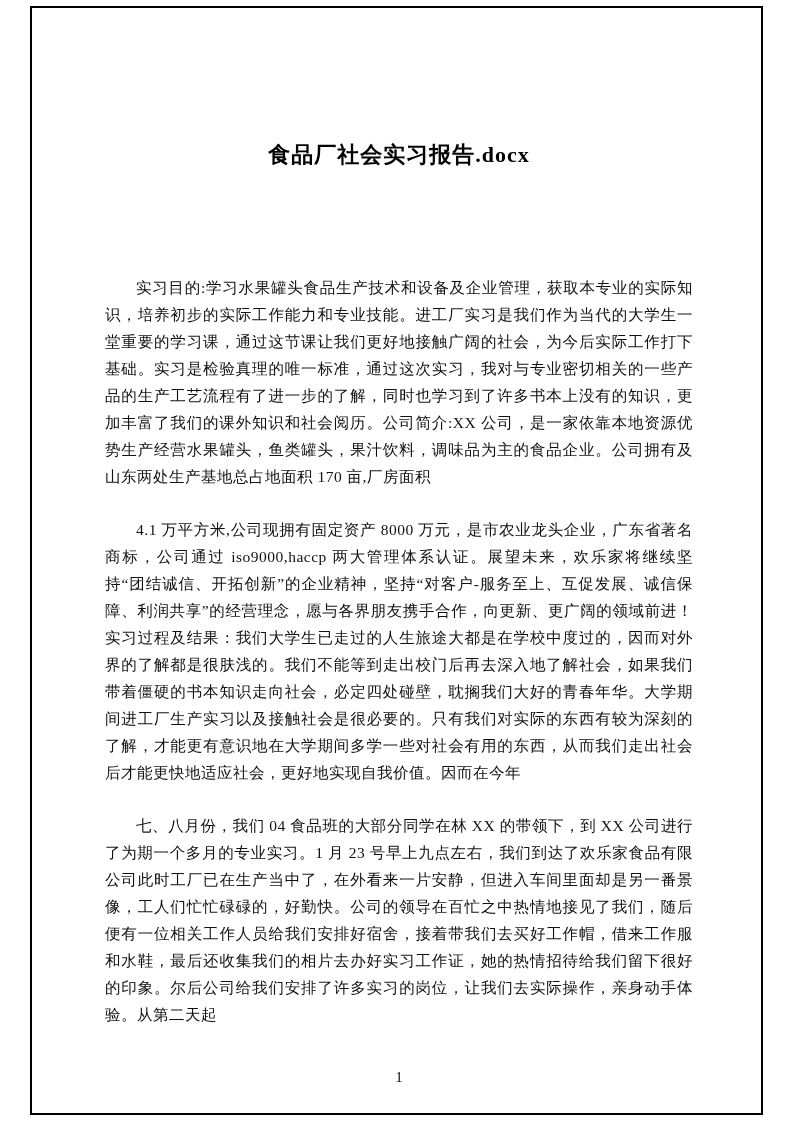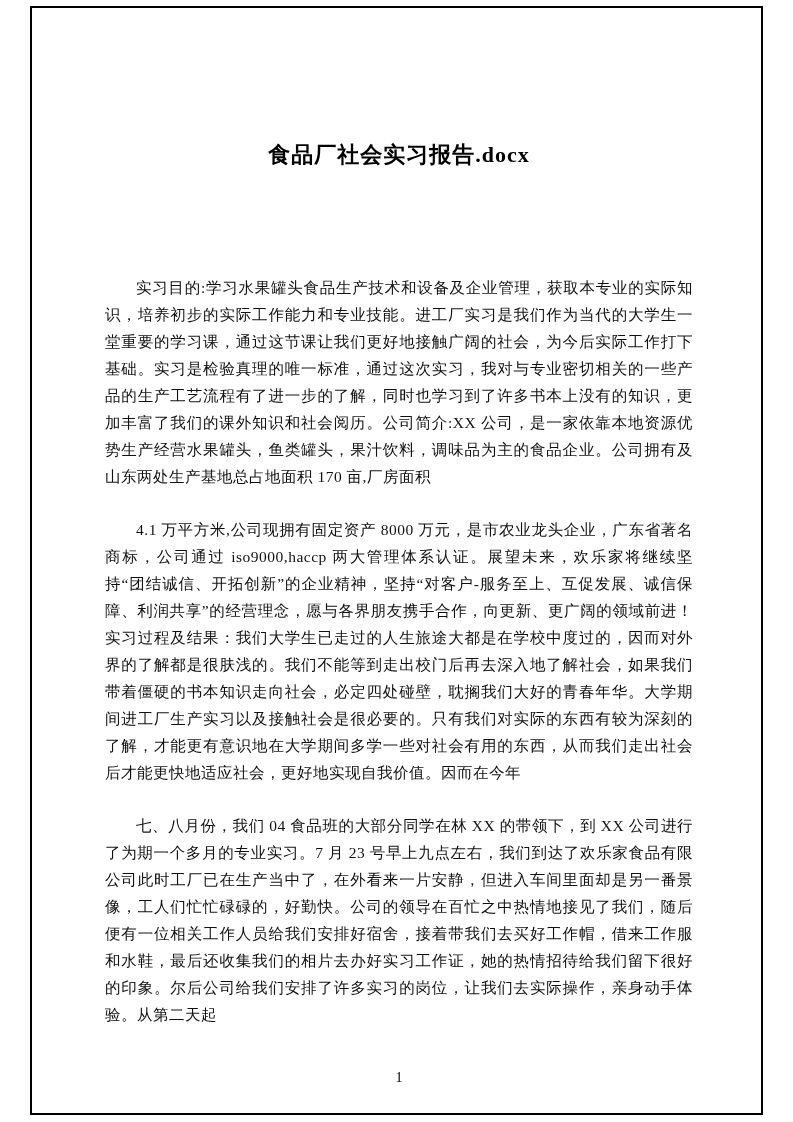--- a/index.html
+++ b/index.html
@@ -66,17 +66,17 @@
 <body>
 
 <div class="page">
   <div class="page-frame"></div>
 
   <h1 class="doc-title">食品厂社会实习报告.docx</h1>
 
   <div class="doc-body">
     <p class="para">实习目的:学习水果罐头食品生产技术和设备及企业管理，获取本专业的实际知识，培养初步的实际工作能力和专业技能。进工厂实习是我们作为当代的大学生一堂重要的学习课，通过这节课让我们更好地接触广阔的社会，为今后实际工作打下基础。实习是检验真理的唯一标准，通过这次实习，我对与专业密切相关的一些产品的生产工艺流程有了进一步的了解，同时也学习到了许多书本上没有的知识，更加丰富了我们的课外知识和社会阅历。公司简介:XX 公司，是一家依靠本地资源优势生产经营水果罐头，鱼类罐头，果汁饮料，调味品为主的食品企业。公司拥有及山东两处生产基地总占地面积 170 亩,厂房面积</p>
     <p class="para">4.1 万平方米,公司现拥有固定资产 8000 万元，是市农业龙头企业，广东省著名商标，公司通过 iso9000,haccp 两大管理体系认证。展望未来，欢乐家将继续坚持“团结诚信、开拓创新”的企业精神，坚持“对客户-服务至上、互促发展、诚信保障、利润共享”的经营理念，愿与各界朋友携手合作，向更新、更广阔的领域前进！实习过程及结果：我们大学生已走过的人生旅途大都是在学校中度过的，因而对外界的了解都是很肤浅的。我们不能等到走出校门后再去深入地了解社会，如果我们带着僵硬的书本知识走向社会，必定四处碰壁，耽搁我们大好的青春年华。大学期间进工厂生产实习以及接触社会是很必要的。只有我们对实际的东西有较为深刻的了解，才能更有意识地在大学期间多学一些对社会有用的东西，从而我们走出社会后才能更快地适应社会，更好地实现自我价值。因而在今年</p>
-    <p class="para">七、八月份，我们 04 食品班的大部分同学在林 XX 的带领下，到 XX 公司进行了为期一个多月的专业实习。7 月 23 号早上九点左右，我们到达了欢乐家食品有限公司此时工厂已在生产当中了，在外看来一片安静，但进入车间里面却是另一番景像，工人们忙忙碌碌的，好勤快。公司的领导在百忙之中热情地接见了我们，随后便有一位相关工作人员给我们安排好宿舍，接着带我们去买好工作帽，借来工作服和水鞋，最后还收集我们的相片去办好实习工作证，她的热情招待给我们留下很好的印象。尔后公司给我们安排了许多实习的岗位，让我们去实际操作，亲身动手体验。从第二天起</p>
+    <p class="para">七、八月份，我们 04 食品班的大部分同学在林 XX 的带领下，到 XX 公司进行了为期一个多月的专业实习。1 月 23 号早上九点左右，我们到达了欢乐家食品有限公司此时工厂已在生产当中了，在外看来一片安静，但进入车间里面却是另一番景像，工人们忙忙碌碌的，好勤快。公司的领导在百忙之中热情地接见了我们，随后便有一位相关工作人员给我们安排好宿舍，接着带我们去买好工作帽，借来工作服和水鞋，最后还收集我们的相片去办好实习工作证，她的热情招待给我们留下很好的印象。尔后公司给我们安排了许多实习的岗位，让我们去实际操作，亲身动手体验。从第二天起</p>
   </div>
 
   <div class="page-number">1</div>
 </div>
 
 </body></html>

